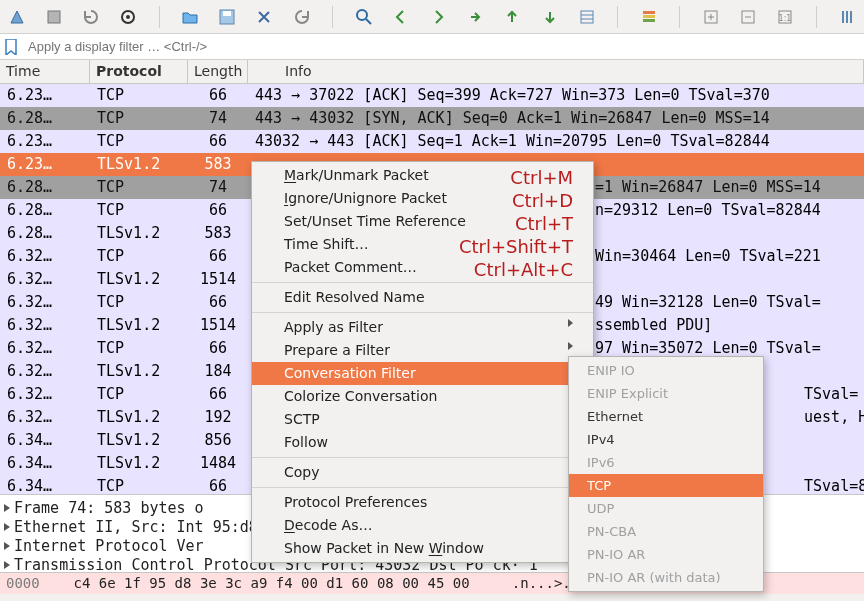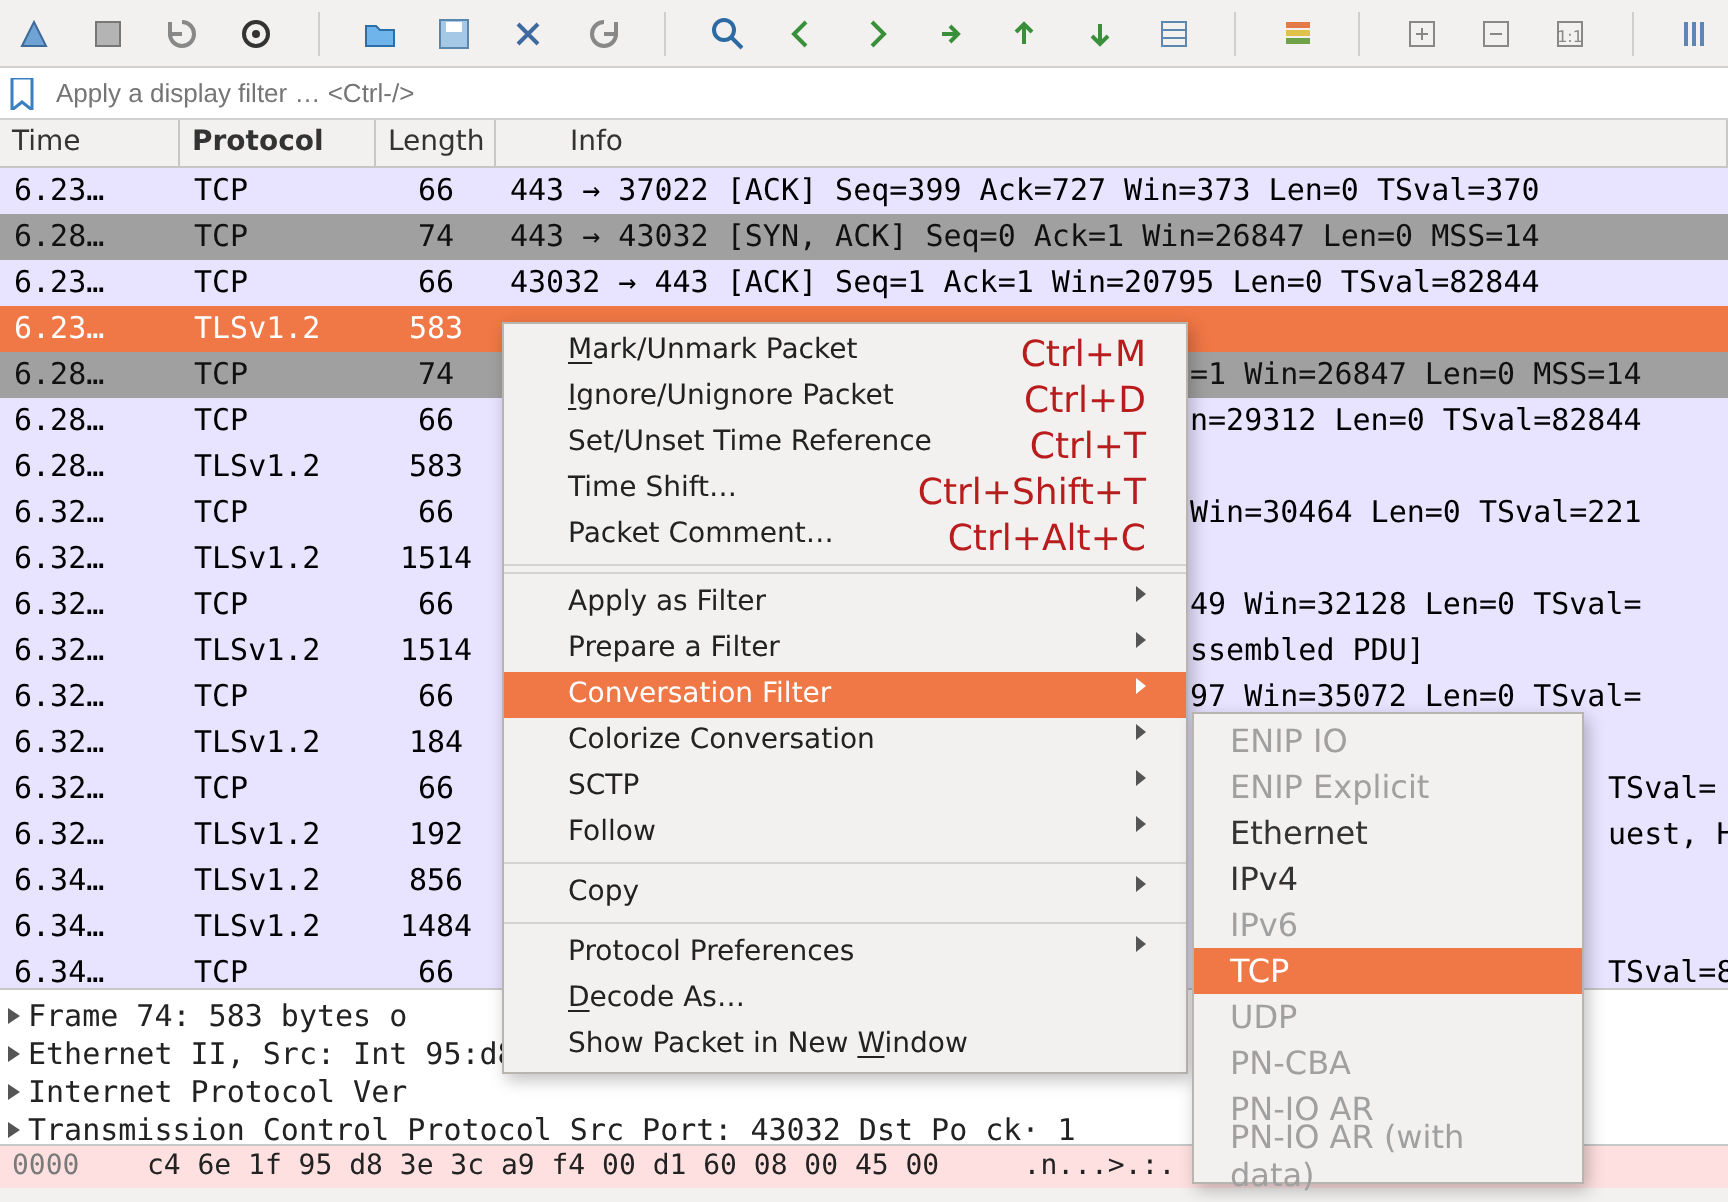--- a/index.html
+++ b/index.html
@@ -135,26 +135,26 @@
     margin-left: auto;
   }
   .mi.hl .arrow { border-left-color: #fff; }
   .msep { height: 1px; background: #d6d4d1; margin: 3px 0; }
   .ul { text-decoration: underline; text-decoration-thickness: 1px; text-underline-offset: 2px;}
 
   
   .sub-menu {
     position: absolute;
     top: 356px;
-    left: 596px;
+    left: 568px;
     width: 196px;
     background: #f2f1f0;
     border: 1px solid #b8b5b1;
     box-shadow: 2px 3px 8px rgba(0,0,0,0.25);
-    font-size: 16px;
+    font-size: 13px;
     z-index: 60;
     padding: 2px 0;
   }
   .smi {
     padding: 3px 18px;
     height: 23px;
     color: #333;
     display: flex;
     align-items: center;
   }
@@ -460,20 +460,23 @@
     </div>
     <div class="mi">
       <span>Time Shift…</span>
       <span class="sc">Ctrl+Shift+T</span>
     </div>
     <div class="mi">
       <span>Packet Comment…</span>
       <span class="sc">Ctrl+Alt+C</span>
     </div>
     <div class="msep"></div>
+    <div class="mi">
+      <span>Edit Resolved Name</span>
+    </div>
     <div class="msep"></div>
     <div class="mi">
       <span>Apply as Filter</span>
       <span class="arrow"></span>
     </div>
     <div class="mi">
       <span>Prepare a Filter</span>
       <span class="arrow"></span>
     </div>
     <div class="mi hl">

